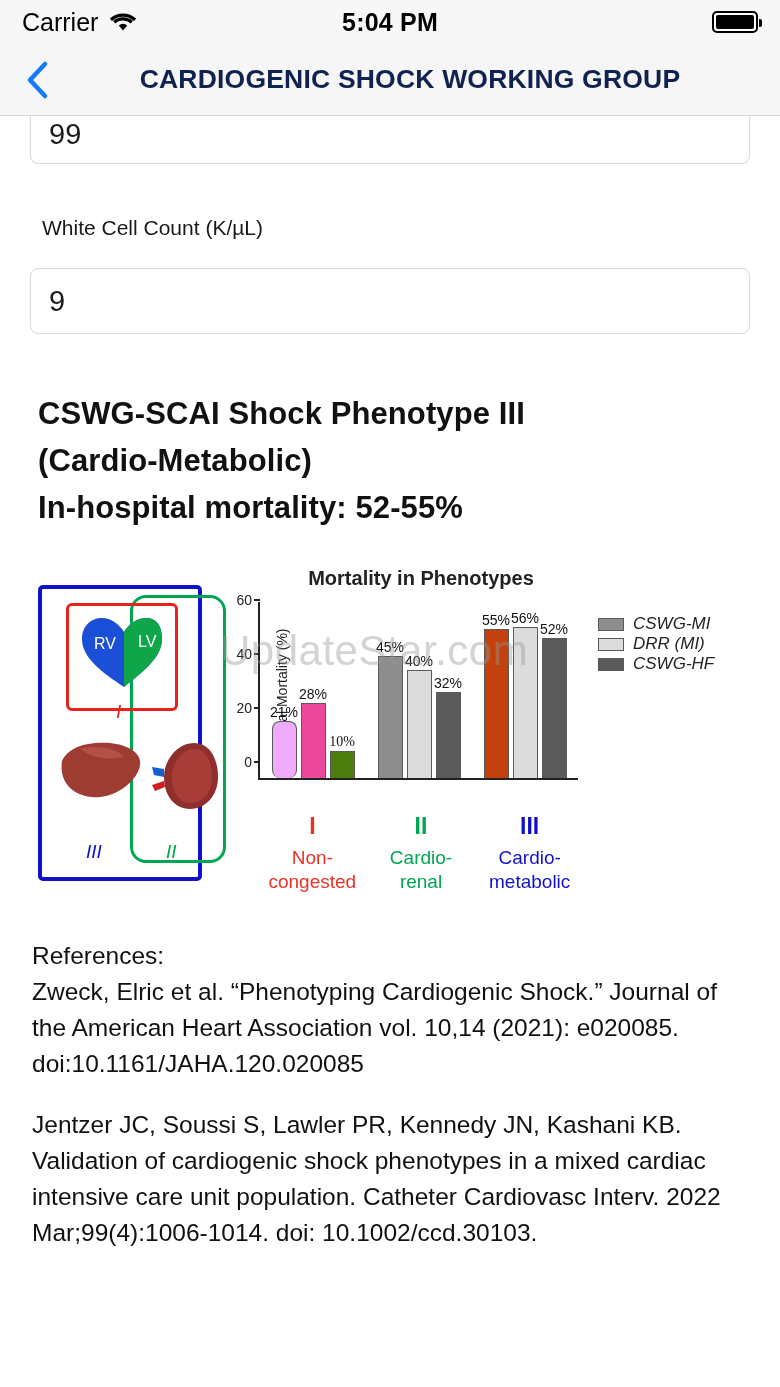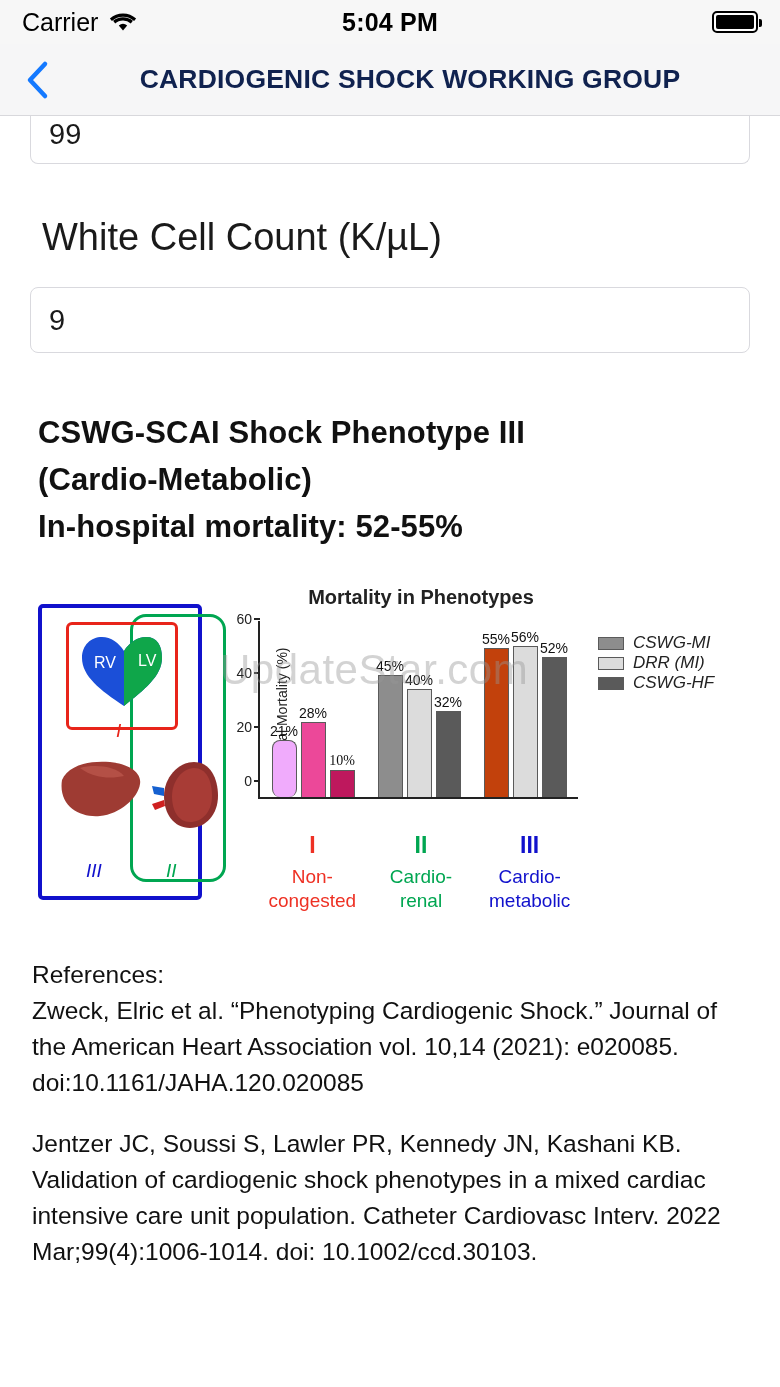--- a/index.html
+++ b/index.html
@@ -123,21 +123,21 @@
   }
   .field-box.cut-top {
     border-top: none;
     border-radius: 0 0 8px 8px;
     height: 48px;
     align-items: flex-start;
     padding-top: 2px;
     margin-top: 0;
   }
   .field-label {
-    font-size: 38px;
+    font-size: 21px;
     color: #1a1a1a;
     margin: 52px 0 28px 12px;
   }
   .phenotype-title {
     margin-top: 56px;
     font-size: 31px;
     font-weight: bold;
     color: #111;
     line-height: 1.52;
     letter-spacing: .1px;
@@ -429,21 +429,21 @@
             <div class="y-axis-label">In-hospital Mortality (%)</div>
             <div class="plot" id="plot">
               <div class="groups" id="groups">
                   <div class="group">
                     <div class="bar" style="height: 32.3077%; background: #f0abfc; border-radius: 8px;">
                       <span>21%</span>
                     </div>
                     <div class="bar" style="height: 43.0769%; background: #ec4899;">
                       <span>28%</span>
                     </div>
-                    <div class="bar" style="height: 15.3846%; background: #be185d; font-family: Liberation Serif, serif;">
+                    <div class="bar" style="height: 15.3846%; background: #4d7c0f; font-family: Liberation Serif, serif;">
                       <span>10%</span>
                     </div>
                   </div>
                   <div class="group">
                     <div class="bar" style="height: 69.2308%; background: rgb(141, 141, 141); margin-top: 21px;">
                       <span>45%</span>
                     </div>
                     <div class="bar" style="height: 61.5385%; background: rgb(220, 220, 220);">
                       <span>40%</span>
                     </div>

